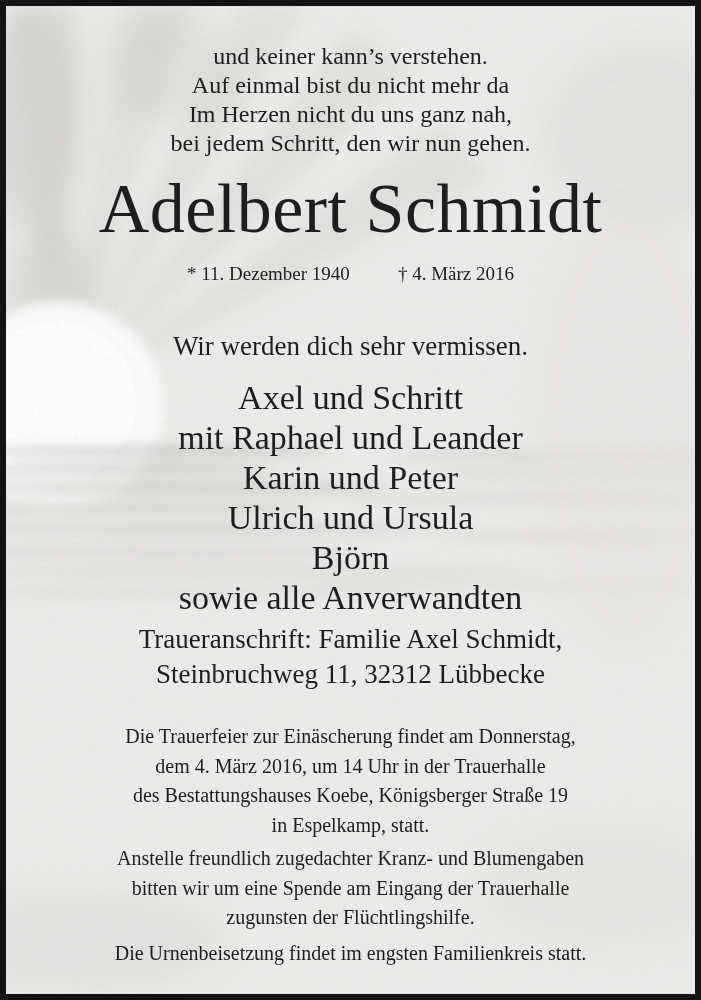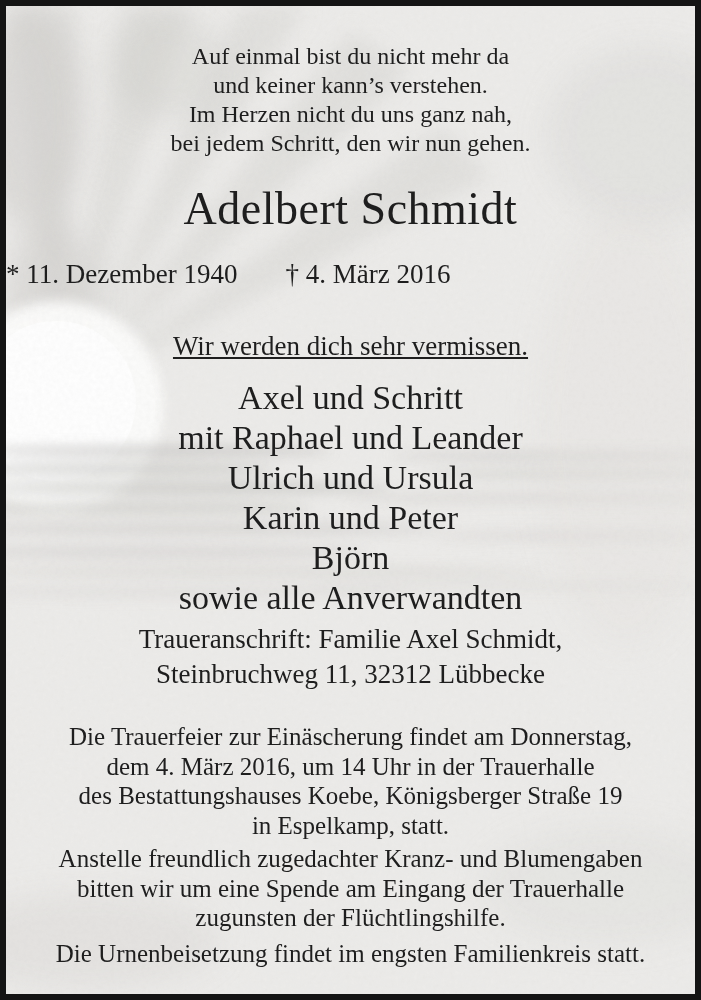--- a/index.html
+++ b/index.html
@@ -33,51 +33,50 @@
     text-align: center;
     padding-top: 36px;
     box-sizing: border-box;
   }
   .poem {
     font-size: 24px;
     line-height: 29px;
   }
   .deceased-name {
     margin: 14px 0 0 0;
-    font-size: 46px;
+    font-size: 70px;
     line-height: 74px;
     font-weight: 400;
     letter-spacing: 0.5px;
   }
   .dates {
     margin-top: 12px;
-    font-size: 27px;
+    font-size: 19px;
     line-height: 32px;
     display: flex;
-    justify-content: flex-start;
+    justify-content: center;
     gap: 48px;
   }
   .farewell {
     margin-top: 40px;
     font-size: 27px;
     line-height: 32px;
-    text-decoration: underline;
   }
   .mourners {
     margin-top: 16px;
     font-size: 34px;
     line-height: 40px;
   }
   .address {
     margin-top: 4px;
     font-size: 27px;
     line-height: 35px;
   }
   .para {
-    font-size: 25px;
+    font-size: 20px;
     line-height: 29.5px;
   }
   .ceremony { margin-top: 30px; }
   .donation { margin-top: 4px; }
   .burial   { margin-top: 6px; line-height: 29px; }
 </style>
 </head>
 <body>
 
 <div class="notice">
@@ -140,40 +139,40 @@
       <ellipse cx="600" cy="880" rx="125" ry="60" fill="#dcdbd8" opacity="0.3"></ellipse>
       <ellipse cx="620" cy="420" rx="90" ry="220" fill="#e4e3e0" opacity="0.35"></ellipse>
     </g>
 
     <rect width="689" height="988" filter="url(#grain)" opacity="0.5"></rect>
   </svg>
 
   <div class="content">
 
     <div class="poem">
+      <div>und keiner kann’s verstehen.</div>
       <div>Auf einmal bist du nicht mehr da</div>
-      <div>und keiner kann’s verstehen.</div>
       <div>Im Herzen nicht du uns ganz nah,</div>
       <div>bei jedem Schritt, den wir nun gehen.</div>
     </div>
 
     <h1 class="deceased-name">Adelbert Schmidt</h1>
 
     <div class="dates">
       <span>* 11. Dezember 1940</span>
       <span>† 4. März 2016</span>
     </div>
 
     <div class="farewell">Wir werden dich sehr vermissen.</div>
 
     <div class="mourners">
       <div>Axel und Schritt</div>
       <div>mit Raphael und Leander</div>
+      <div>Karin und Peter</div>
       <div>Ulrich und Ursula</div>
-      <div>Karin und Peter</div>
       <div>Björn</div>
       <div>sowie alle Anverwandten</div>
     </div>
 
     <div class="address">
       <div>Traueranschrift: Familie Axel Schmidt,</div>
       <div>Steinbruchweg 11, 32312 Lübbecke</div>
     </div>
 
     <div class="para ceremony">

